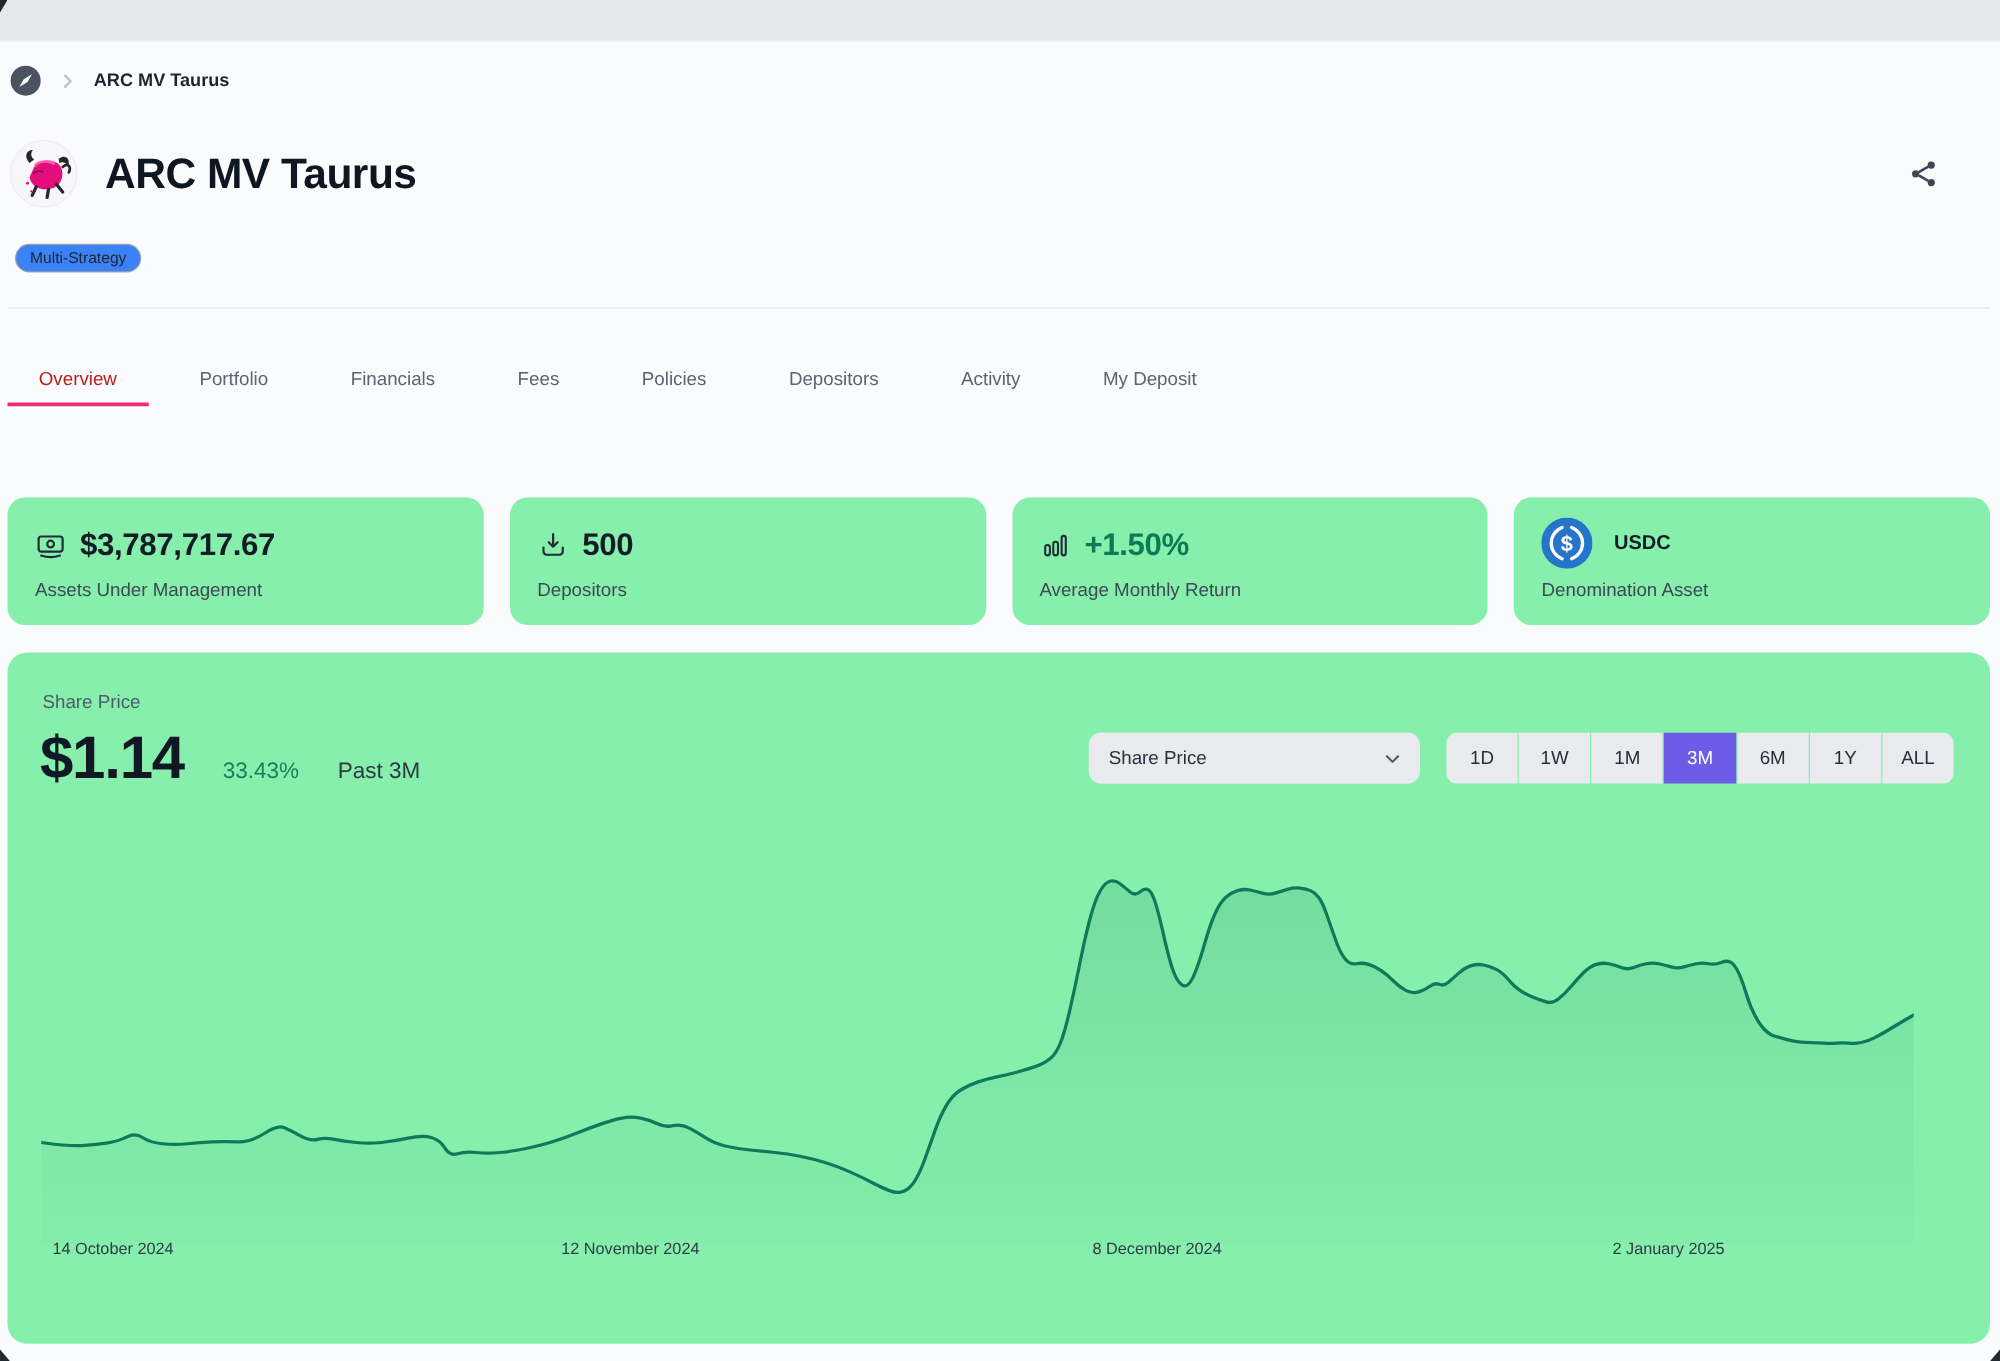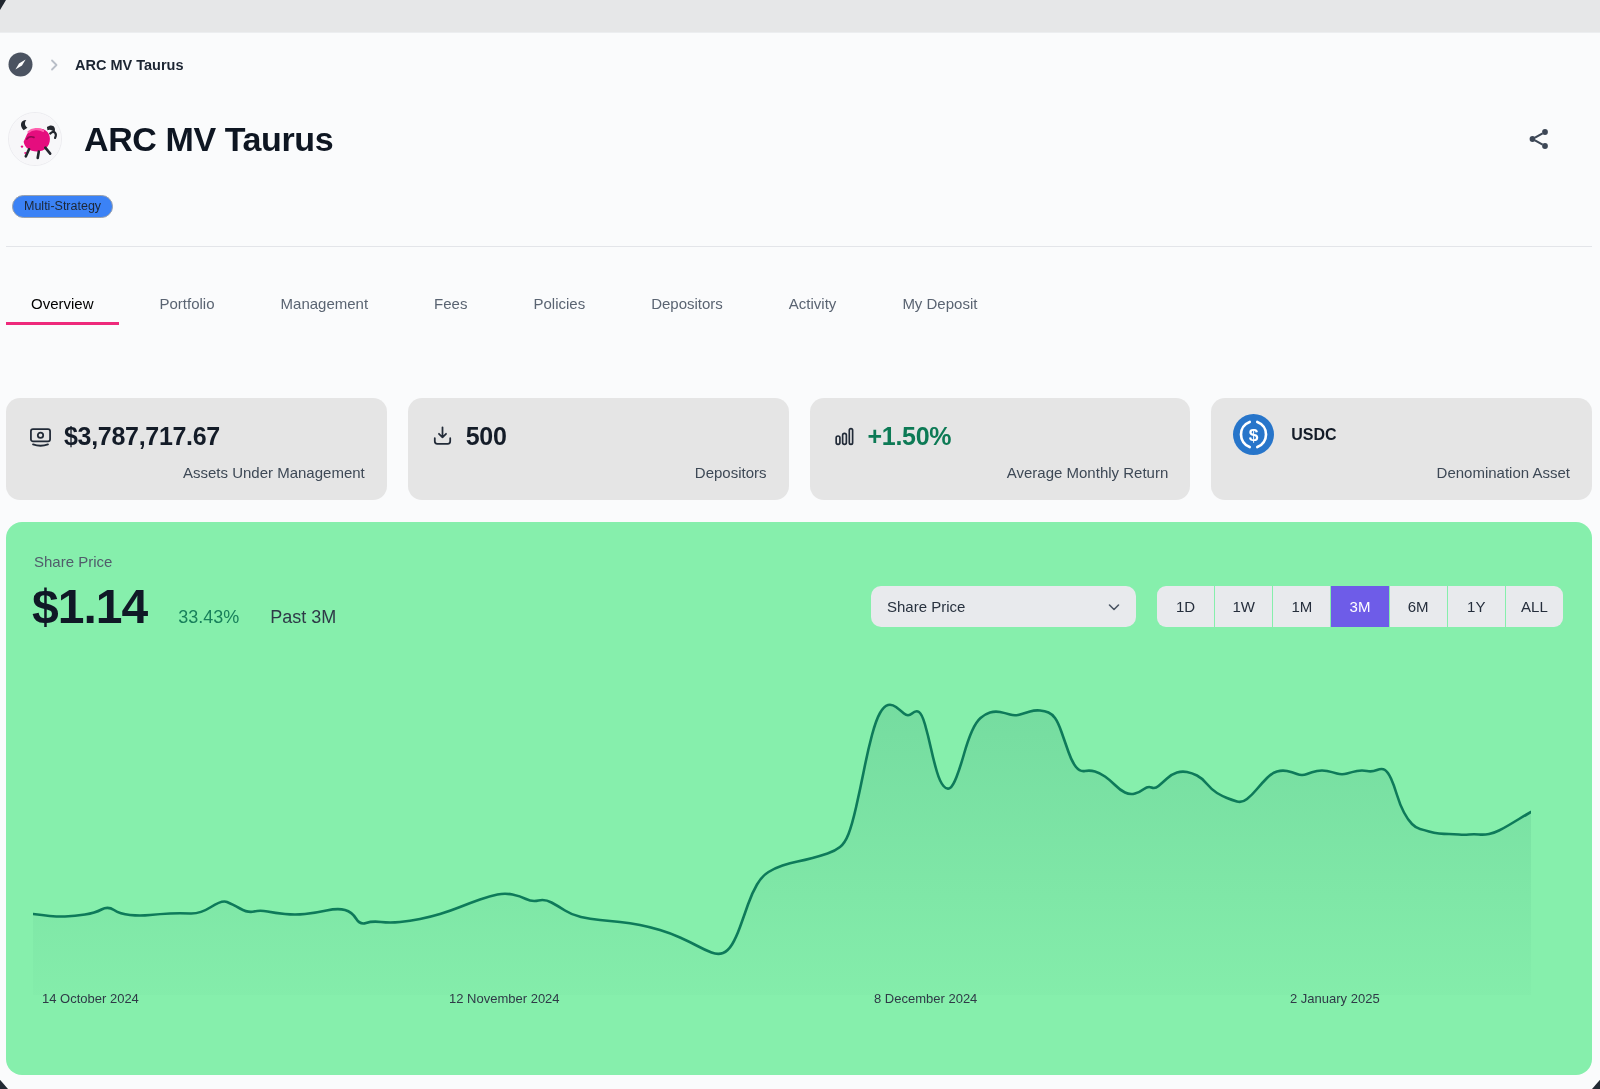--- a/index.html
+++ b/index.html
@@ -23,25 +23,25 @@
   .avatar { width:54px; height:54px; border-radius:50%; background:#fbfbfc; border:1px solid #ececf0; overflow:hidden; flex:0 0 auto; }
   .page-title { margin-left:22px; font-size:34px; font-weight:700; letter-spacing:-0.4px; color:#0e1622; }
   .share-btn { margin-left:auto; width:26px; height:26px; cursor:pointer; }
   .badge { position:absolute; top:195px; left:12px; display:inline-block; padding:3px 11px 4px; border:1px solid #9aa1ab; border-radius:12px; background:#3b82f6; font-size:12.5px; color:#1d2633; }
 
   .divider { position:absolute; top:246px; left:6px; right:8px; height:1px; background:#e3e5e9; }
 
   
   .tabs { position:absolute; top:247px; left:6px; display:flex; gap:16px; }
   .tab { padding:49px 25px 10px; font-size:15px; line-height:16px; color:#5a6472; border-bottom:3px solid transparent; cursor:pointer; }
-  .tab.active { color:#000000; font-weight:500; border-bottom-color:#ee2a7b; }
+  .tab.active { color:#b91c1c; font-weight:500; border-bottom-color:#ee2a7b; }
 
   
   .stats { position:absolute; top:398px; left:6px; right:8px; display:grid; grid-template-columns:repeat(4,1fr); gap:21px; }
-  .stat-card { height:102px; background:#e5e5e5; border-radius:14px; padding:24px 22px 0;text-align:right; }
+  .stat-card { height:102px; background:#86efac; border-radius:14px; padding:24px 22px 0; }
   .stat-top { display:flex; align-items:center; gap:11px; }
   .stat-icon { display:flex; flex:0 0 auto; }
   .stat-value { font-size:25px; font-weight:700; letter-spacing:-0.3px; color:#141c28; white-space:nowrap; }
   .stat-value.green { color:#0d7a55; }
   .stat-label { margin-top:13px; font-size:15px; color:#3e4956; }
   .stat-card--asset { padding-top:16px; }
   .stat-card--asset .stat-top { gap:17px; }
   .stat-card--asset .stat-value { font-size:16px; font-weight:700; letter-spacing:0; }
   .stat-card--asset .stat-label { margin-top:9px; }
 
@@ -119,21 +119,21 @@
       </svg>
     </span>
   </div>
   <span class="badge">Multi-Strategy</span>
 
   <div class="divider"></div>
 
   <div class="tabs">
     <div class="tab active" style="border-bottom-color: rgb(238, 42, 123);">Overview</div>
     <div class="tab">Portfolio</div>
-    <div class="tab">Management</div>
+    <div class="tab">Financials</div>
     <div class="tab">Fees</div>
     <div class="tab">Policies</div>
     <div class="tab">Depositors</div>
     <div class="tab">Activity</div>
     <div class="tab">My Deposit</div>
   </div>
 
   <div class="stats">
 
     <div class="stat-card">

